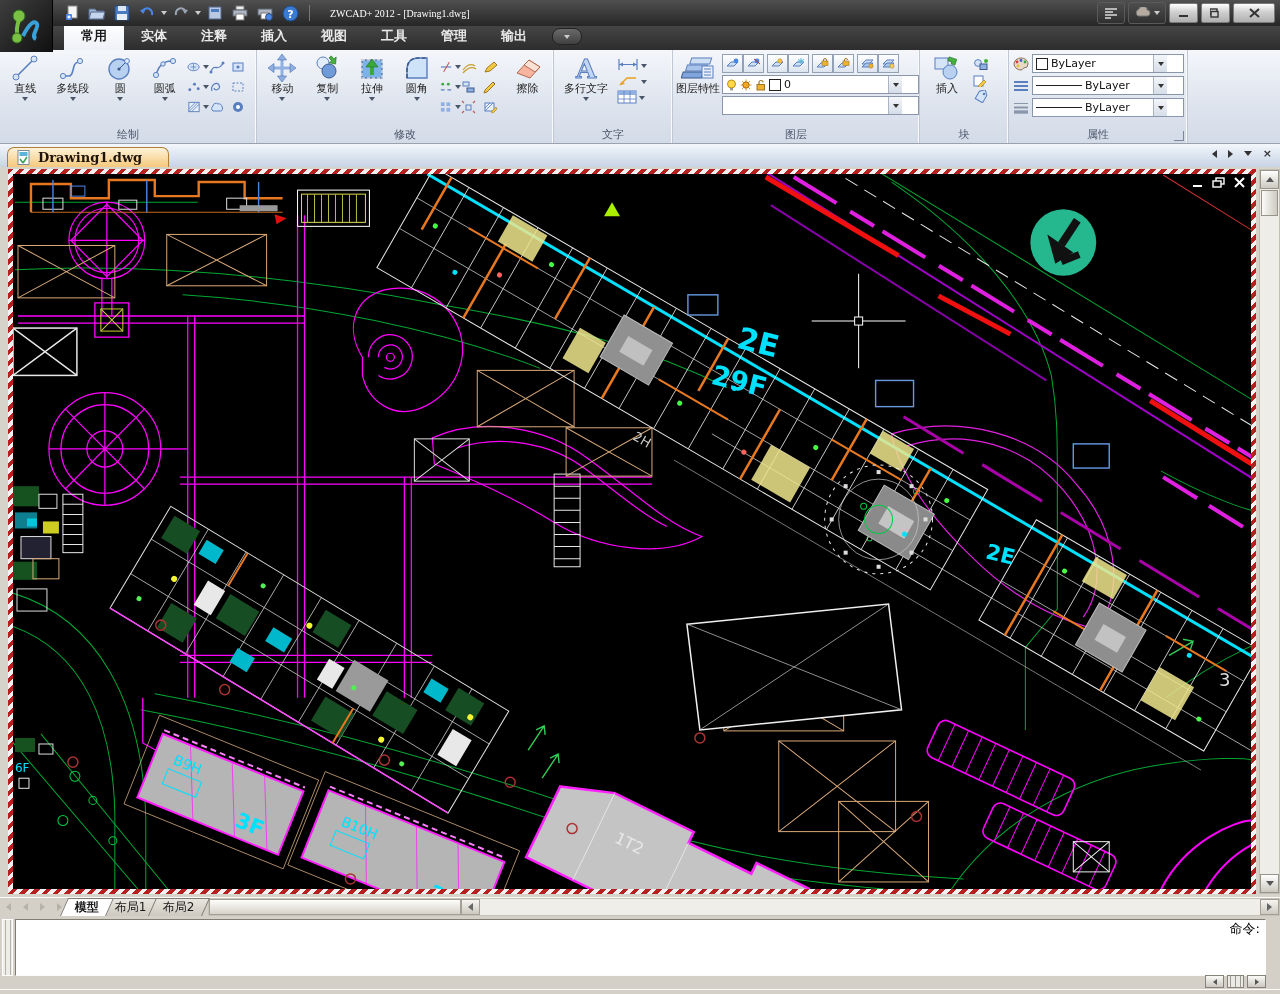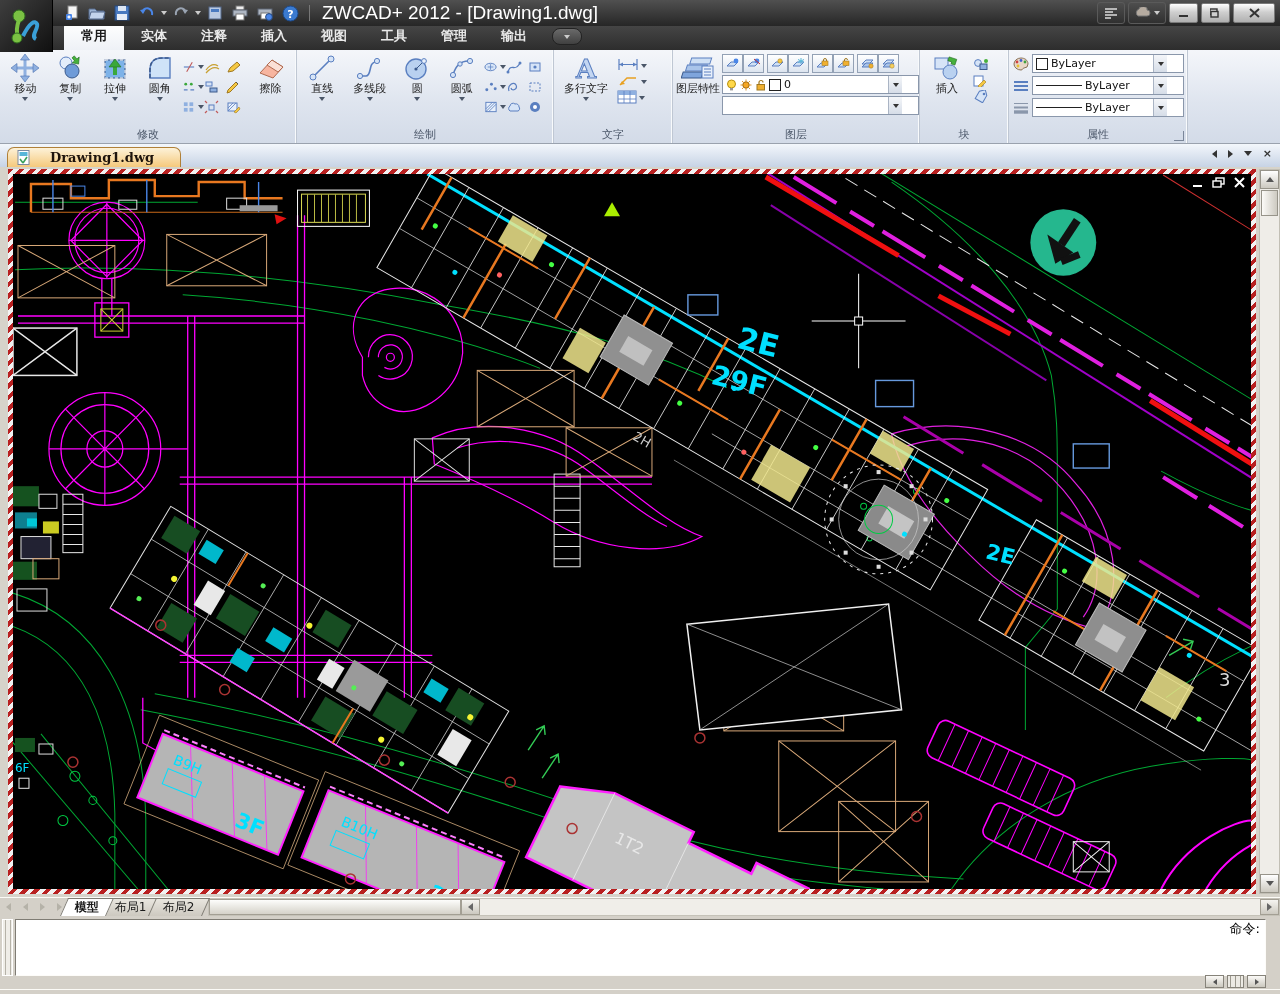--- a/index.html
+++ b/index.html
@@ -7,21 +7,21 @@
   #app{width:1280px;height:994px;display:flex;flex-direction:column;background:#d4d0c8;}
 
   
   .titlebar{height:26px;background:linear-gradient(#505050,#262626);display:flex;align-items:center;position:relative;color:#eee;flex:0 0 auto;}
   .applogo{position:absolute;left:0;top:0;width:52px;height:52px;background:linear-gradient(135deg,#3e3e3e,#101010);z-index:40;display:flex;align-items:center;justify-content:center;border-right:1px solid #000;}
   .qat{display:flex;align-items:center;gap:1px;margin-left:60px;}
   .qbtn{width:24px;height:20px;display:flex;align-items:center;justify-content:center;border-radius:3px;}
   .qdd{width:8px;height:20px;display:flex;align-items:center;justify-content:center;}
   .tri-down{width:0;height:0;border-left:3px solid transparent;border-right:3px solid transparent;border-top:4px solid #ccc;}
   .qsep{width:1px;height:16px;background:#777;margin:0 6px;}
-  .title-text{margin-left:6px;font-family:Liberation Sans, sans-serif;font-size:19px;color:#fff;white-space:nowrap;}
+  .title-text{margin-left:14px;font-family:Liberation Serif, serif;font-size:10px;color:#fff;white-space:nowrap;}
   .tb-right{margin-left:auto;display:flex;align-items:center;gap:3px;padding-right:5px;}
   .tbicon{width:26px;height:20px;display:flex;align-items:center;justify-content:center;border:1px solid #5a5a5a;border-radius:3px;background:linear-gradient(#4e4e4e,#303030);}
   .winbtn{width:27px;height:18px;background:linear-gradient(#fefefe,#cfcfcf 45%,#b0b0b0);border:1px solid #7a7a7a;border-radius:2px;display:flex;align-items:center;justify-content:center;}
 
   
   .tabrow{height:24px;background:linear-gradient(#454545,#2d2d2d);display:flex;align-items:flex-end;padding-left:64px;flex:0 0 auto;}
   .rtab{padding:4px 17px 5px;font-size:13px;font-weight:bold;color:#eaeaea;border-radius:4px 4px 0 0;}
   .rtab.active{background:linear-gradient(#ffffff,#eef1f6);color:#1a1a1a;}
   .ribbon-dd{width:28px;height:15px;background:linear-gradient(#6a6a6a,#404040);border:1px solid #222;border-radius:8px;margin:0 0 5px 8px;display:flex;align-items:center;justify-content:center;}
 
@@ -42,21 +42,21 @@
   .ca .tri{width:0;height:0;border-left:3px solid transparent;border-right:3px solid transparent;border-top:4px solid #333;}
   .laybtns{display:flex;align-items:center;}
   .lb{width:19px;height:17px;border:1px solid #93a1b5;background:linear-gradient(#ffffff,#dce4ef);display:flex;align-items:center;justify-content:center;}
   .swatch{width:10px;height:10px;background:#fff;border:1px solid #222;}
   .lnline{width:46px;height:0;border-top:1px solid #222;}
   .launcher{position:absolute;right:3px;bottom:2px;width:9px;height:9px;border:1px solid #7a8699;border-top:none;border-left:none;}
   .clip-panel{margin:2px 2px;border:1px solid #a9b4c4;border-radius:3px;background:linear-gradient(#fafcfe,#e3e9f3);}
 
   
   .doctabs{height:23px;background:linear-gradient(#f3f7fc,#c7d3e5);display:flex;align-items:flex-end;padding-left:7px;position:relative;flex:0 0 auto;}
-  .dtab{display:flex;align-items:center;gap:18px;background:linear-gradient(#fdf2d9,#f5c97c);border:1px solid #b08038;border-bottom:none;border-radius:7px 7px 0 0;padding:2px 26px 2px 9px;font-family:"DejaVu Serif",serif;font-weight:bold;font-size:13px;color:#1e140c;}
+  .dtab{display:flex;align-items:center;gap:6px;background:linear-gradient(#fdf2d9,#f5c97c);border:1px solid #b08038;border-bottom:none;border-radius:7px 7px 0 0;padding:2px 26px 2px 9px;font-family:"DejaVu Serif",serif;font-weight:bold;font-size:13px;color:#1e140c;}
   .dtab-controls{position:absolute;right:8px;top:5px;display:flex;gap:11px;align-items:center;}
   .tri-l{width:0;height:0;border-top:4px solid transparent;border-bottom:4px solid transparent;border-right:5px solid #333;}
   .tri-r{width:0;height:0;border-top:4px solid transparent;border-bottom:4px solid transparent;border-left:5px solid #333;}
   .tri-d{width:0;height:0;border-left:4px solid transparent;border-right:4px solid transparent;border-top:5px solid #333;}
   .xglyph{font-size:11px;font-weight:bold;color:#333;line-height:9px;}
 
   
   .drawwrap{height:725px;display:flex;background:#d6d3ca;padding:2px 0 3px 8px;flex:0 0 auto;}
   .canvas-frame{flex:1;position:relative;background:#000;border:5px solid #b82020;border-image:repeating-linear-gradient(135deg,#b82020 0 4px,#f2f2f2 4px 8px) 5;overflow:hidden;}
   svg.cad{position:absolute;inset:0;width:100%;height:100%;display:block;}
@@ -219,129 +219,20 @@
     <div class="rtab"><span>工具</span></div>
     <div class="rtab"><span>管理</span></div>
     <div class="rtab"><span>输出</span></div>
     <div class="ribbon-dd">
         <span class="tri-down"></span>
       </div>
   </div>
 
   <div class="ribbon">
 
-    <div class="panel" style="width:296px;">
-      <div class="pbody">
-        <div class="rbtn">
-          <svg width="28" height="28" viewBox="0 0 28 28">
-              <path d="M14,4 V24 M4,14 H24" stroke="#8fb0e0" stroke-width="3"></path>
-              <path d="M14,0 l-4.5,6 h9 z M14,28 l-4.5,-6 h9 z M0,14 l6,-4.5 v9 z M28,14 l-6,-4.5 v9 z" fill="#8fb0e0" stroke="#4a6faf" stroke-width=".6"></path>
-            </svg>
-          <span class="lbl">移动</span>
-            <span class="ddt"></span>
-        </div>
-        <div class="rbtn">
-          <svg width="28" height="28" viewBox="0 0 28 28">
-              <circle cx="10" cy="9" r="6" fill="#e3edfa" stroke="#5a7fc0"></circle>
-              <circle cx="16" cy="17" r="7" fill="#6f9bd8" stroke="#3b5a8c"></circle>
-              <path d="M20,3 l4,5 h-3 v4 h-3 v-4 h-3 z" fill="#46b03c" stroke="#1e6e1e" stroke-width=".6" transform="rotate(140 20 7)"></path>
-            </svg>
-          <span class="lbl">复制</span>
-            <span class="ddt"></span>
-        </div>
-        <div class="rbtn">
-          <svg width="28" height="28" viewBox="0 0 28 28">
-              <rect x="4" y="6" width="20" height="18" fill="#7db2e8" stroke="#3b5a8c"></rect>
-              <rect x="4" y="6" width="20" height="18" fill="none" stroke="#fff" stroke-dasharray="3 2"></rect>
-              <rect x="12" y="13" width="4" height="8" fill="#3aa83a"></rect>
-              <path d="M14,5 l-6,8 h12 z" fill="#3aa83a" stroke="#1e6e1e" stroke-width=".6"></path>
-            </svg>
-          <span class="lbl">拉伸</span>
-            <span class="ddt"></span>
-        </div>
-        <div class="rbtn">
-          <svg width="28" height="28" viewBox="0 0 28 28">
-              <path d="M4,24 L4,16 Q4,4 16,4 L24,4 L24,24 Z" fill="#cfe3f8" stroke="#5a7fc0" stroke-width="1.4"></path>
-              <path d="M4,24 L4,16 Q4,4 16,4 L24,4" stroke="#3b5a8c" stroke-width="1.6" fill="none" stroke-dasharray="4 2"></path>
-            </svg>
-          <span class="lbl">圆角</span>
-            <span class="ddt"></span>
-        </div>
-        <div class="sgrid">
-          <div class="scell">
-              <svg width="15" height="14" viewBox="0 0 15 14">
-                <path d="M2,7 h11" stroke="#5a7fc0" stroke-width="1.2"></path>
-                <path d="M5,12 L11,2" stroke="#c05a5a" stroke-width="1.2"></path>
-              </svg>
-              <span class="ddt" style="margin:0 0 0 2px;"></span>
-            </div>
-          <div class="scell">
-              <svg width="16" height="14" viewBox="0 0 16 14">
-                <path d="M2,10 q6,-8 12,-4 M2,13 q7,-8 13,-4" stroke="#c8a030" stroke-width="1.2" fill="none"></path>
-              </svg>
-            </div>
-          <div class="scell">
-              <svg width="15" height="14" viewBox="0 0 15 14">
-                <path d="M2,12 l2,-4 7,-6 3,3 -7,6 z" fill="#f5c842" stroke="#a07820"></path>
-              </svg>
-            </div>
-          <div class="scell">
-              <svg width="15" height="14" viewBox="0 0 15 14">
-                <path d="M2,10 h4 M9,10 h4" stroke="#5a7fc0" stroke-width="1.4"></path>
-                <circle cx="4" cy="4" r="1.5" fill="#3aa83a"></circle>
-                <circle cx="10" cy="4" r="1.5" fill="#3aa83a"></circle>
-              </svg>
-              <span class="ddt" style="margin:0 0 0 2px;"></span>
-            </div>
-          <div class="scell">
-              <svg width="15" height="14" viewBox="0 0 15 14">
-                <rect x="2" y="2" width="6" height="4" fill="#d6e4f7" stroke="#5a7fc0"></rect>
-                <rect x="6" y="8" width="7" height="4" fill="#8fb0e0" stroke="#3b5a8c"></rect>
-              </svg>
-            </div>
-          <div class="scell">
-              <svg width="15" height="14" viewBox="0 0 15 14">
-                <path d="M1,13 l3,-1 8,-8 -2,-2 -8,8 z" fill="#f5c842" stroke="#a07820"></path>
-                <path d="M10,2 l2,2" stroke="#555"></path>
-              </svg>
-            </div>
-          <div class="scell">
-              <svg width="15" height="14" viewBox="0 0 15 14">
-                <rect x="2" y="2" width="4" height="4" fill="#8fb0e0"></rect>
-                <rect x="8" y="2" width="4" height="4" fill="#8fb0e0"></rect>
-                <rect x="2" y="8" width="4" height="4" fill="#8fb0e0"></rect>
-                <rect x="8" y="8" width="4" height="4" fill="#8fb0e0"></rect>
-              </svg>
-              <span class="ddt" style="margin:0 0 0 2px;"></span>
-            </div>
-          <div class="scell">
-              <svg width="16" height="14" viewBox="0 0 16 14">
-                <rect x="5" y="5" width="5" height="5" fill="none" stroke="#5a7fc0"></rect>
-                <path d="M3,3 l-2,-2 M12,3 l2,-2 M3,11 l-2,2 M12,11 l2,2" stroke="#c05a5a" stroke-width="1.2"></path>
-              </svg>
-            </div>
-          <div class="scell">
-              <svg width="15" height="14" viewBox="0 0 15 14">
-                <rect x="2" y="3" width="9" height="8" fill="#e8f0fb" stroke="#5a7fc0"></rect>
-                <path d="M2,8 l5,-5 M2,11 l8,-8" stroke="#5a7fc0" stroke-width=".8"></path>
-                <path d="M8,12 l5,-5 1,2 -4,4 z" fill="#f5c842" stroke="#a07820" stroke-width=".6"></path>
-              </svg>
-            </div>
-        </div>
-        <div class="rbtn">
-          <svg width="30" height="28" viewBox="0 0 30 28">
-              <path d="M4,19 L16,6 L27,13 L17,24 Z" fill="#f7b5a0" stroke="#b06a50"></path>
-              <path d="M16,6 L27,13 L22,18 L11,11 Z" fill="#fbe0d6" stroke="#b06a50"></path>
-            </svg>
-          <span class="lbl">擦除</span>
-        </div>
-      </div>
-      <div class="plabel">修改</div>
-    </div>
-
     <div class="panel" style="width:256px;">
       <div class="pbody">
         <div class="rbtn">
           <svg width="28" height="28" viewBox="0 0 28 28">
               <line x1="7" y1="21" x2="21" y2="7" stroke="#5a7fc0" stroke-width="1.6"></line>
               <circle cx="5" cy="23" r="3" fill="#d6e4f7" stroke="#5a7fc0"></circle>
               <circle cx="23" cy="5" r="3" fill="#d6e4f7" stroke="#5a7fc0"></circle>
             </svg>
           <span class="lbl">直线</span>
             <span class="ddt"></span>
@@ -428,20 +319,129 @@
             </div>
           <div class="scell">
               <svg width="14" height="14" viewBox="0 0 14 14">
                 <circle cx="7" cy="7" r="5" fill="#5a7fc0"></circle>
                 <circle cx="7" cy="7" r="2" fill="#fff"></circle>
               </svg>
             </div>
         </div>
       </div>
       <div class="plabel">绘制</div>
+    </div>
+
+    <div class="panel" style="width:296px;">
+      <div class="pbody">
+        <div class="rbtn">
+          <svg width="28" height="28" viewBox="0 0 28 28">
+              <path d="M14,4 V24 M4,14 H24" stroke="#8fb0e0" stroke-width="3"></path>
+              <path d="M14,0 l-4.5,6 h9 z M14,28 l-4.5,-6 h9 z M0,14 l6,-4.5 v9 z M28,14 l-6,-4.5 v9 z" fill="#8fb0e0" stroke="#4a6faf" stroke-width=".6"></path>
+            </svg>
+          <span class="lbl">移动</span>
+            <span class="ddt"></span>
+        </div>
+        <div class="rbtn">
+          <svg width="28" height="28" viewBox="0 0 28 28">
+              <circle cx="10" cy="9" r="6" fill="#e3edfa" stroke="#5a7fc0"></circle>
+              <circle cx="16" cy="17" r="7" fill="#6f9bd8" stroke="#3b5a8c"></circle>
+              <path d="M20,3 l4,5 h-3 v4 h-3 v-4 h-3 z" fill="#46b03c" stroke="#1e6e1e" stroke-width=".6" transform="rotate(140 20 7)"></path>
+            </svg>
+          <span class="lbl">复制</span>
+            <span class="ddt"></span>
+        </div>
+        <div class="rbtn">
+          <svg width="28" height="28" viewBox="0 0 28 28">
+              <rect x="4" y="6" width="20" height="18" fill="#7db2e8" stroke="#3b5a8c"></rect>
+              <rect x="4" y="6" width="20" height="18" fill="none" stroke="#fff" stroke-dasharray="3 2"></rect>
+              <rect x="12" y="13" width="4" height="8" fill="#3aa83a"></rect>
+              <path d="M14,5 l-6,8 h12 z" fill="#3aa83a" stroke="#1e6e1e" stroke-width=".6"></path>
+            </svg>
+          <span class="lbl">拉伸</span>
+            <span class="ddt"></span>
+        </div>
+        <div class="rbtn">
+          <svg width="28" height="28" viewBox="0 0 28 28">
+              <path d="M4,24 L4,16 Q4,4 16,4 L24,4 L24,24 Z" fill="#cfe3f8" stroke="#5a7fc0" stroke-width="1.4"></path>
+              <path d="M4,24 L4,16 Q4,4 16,4 L24,4" stroke="#3b5a8c" stroke-width="1.6" fill="none" stroke-dasharray="4 2"></path>
+            </svg>
+          <span class="lbl">圆角</span>
+            <span class="ddt"></span>
+        </div>
+        <div class="sgrid">
+          <div class="scell">
+              <svg width="15" height="14" viewBox="0 0 15 14">
+                <path d="M2,7 h11" stroke="#5a7fc0" stroke-width="1.2"></path>
+                <path d="M5,12 L11,2" stroke="#c05a5a" stroke-width="1.2"></path>
+              </svg>
+              <span class="ddt" style="margin:0 0 0 2px;"></span>
+            </div>
+          <div class="scell">
+              <svg width="16" height="14" viewBox="0 0 16 14">
+                <path d="M2,10 q6,-8 12,-4 M2,13 q7,-8 13,-4" stroke="#c8a030" stroke-width="1.2" fill="none"></path>
+              </svg>
+            </div>
+          <div class="scell">
+              <svg width="15" height="14" viewBox="0 0 15 14">
+                <path d="M2,12 l2,-4 7,-6 3,3 -7,6 z" fill="#f5c842" stroke="#a07820"></path>
+              </svg>
+            </div>
+          <div class="scell">
+              <svg width="15" height="14" viewBox="0 0 15 14">
+                <path d="M2,10 h4 M9,10 h4" stroke="#5a7fc0" stroke-width="1.4"></path>
+                <circle cx="4" cy="4" r="1.5" fill="#3aa83a"></circle>
+                <circle cx="10" cy="4" r="1.5" fill="#3aa83a"></circle>
+              </svg>
+              <span class="ddt" style="margin:0 0 0 2px;"></span>
+            </div>
+          <div class="scell">
+              <svg width="15" height="14" viewBox="0 0 15 14">
+                <rect x="2" y="2" width="6" height="4" fill="#d6e4f7" stroke="#5a7fc0"></rect>
+                <rect x="6" y="8" width="7" height="4" fill="#8fb0e0" stroke="#3b5a8c"></rect>
+              </svg>
+            </div>
+          <div class="scell">
+              <svg width="15" height="14" viewBox="0 0 15 14">
+                <path d="M1,13 l3,-1 8,-8 -2,-2 -8,8 z" fill="#f5c842" stroke="#a07820"></path>
+                <path d="M10,2 l2,2" stroke="#555"></path>
+              </svg>
+            </div>
+          <div class="scell">
+              <svg width="15" height="14" viewBox="0 0 15 14">
+                <rect x="2" y="2" width="4" height="4" fill="#8fb0e0"></rect>
+                <rect x="8" y="2" width="4" height="4" fill="#8fb0e0"></rect>
+                <rect x="2" y="8" width="4" height="4" fill="#8fb0e0"></rect>
+                <rect x="8" y="8" width="4" height="4" fill="#8fb0e0"></rect>
+              </svg>
+              <span class="ddt" style="margin:0 0 0 2px;"></span>
+            </div>
+          <div class="scell">
+              <svg width="16" height="14" viewBox="0 0 16 14">
+                <rect x="5" y="5" width="5" height="5" fill="none" stroke="#5a7fc0"></rect>
+                <path d="M3,3 l-2,-2 M12,3 l2,-2 M3,11 l-2,2 M12,11 l2,2" stroke="#c05a5a" stroke-width="1.2"></path>
+              </svg>
+            </div>
+          <div class="scell">
+              <svg width="15" height="14" viewBox="0 0 15 14">
+                <rect x="2" y="3" width="9" height="8" fill="#e8f0fb" stroke="#5a7fc0"></rect>
+                <path d="M2,8 l5,-5 M2,11 l8,-8" stroke="#5a7fc0" stroke-width=".8"></path>
+                <path d="M8,12 l5,-5 1,2 -4,4 z" fill="#f5c842" stroke="#a07820" stroke-width=".6"></path>
+              </svg>
+            </div>
+        </div>
+        <div class="rbtn">
+          <svg width="30" height="28" viewBox="0 0 30 28">
+              <path d="M4,19 L16,6 L27,13 L17,24 Z" fill="#f7b5a0" stroke="#b06a50"></path>
+              <path d="M16,6 L27,13 L22,18 L11,11 Z" fill="#fbe0d6" stroke="#b06a50"></path>
+            </svg>
+          <span class="lbl">擦除</span>
+        </div>
+      </div>
+      <div class="plabel">修改</div>
     </div>
 
     <div class="panel" style="width:118px;">
       <div class="pbody">
         <div class="rbtn" style="width:58px;">
           <svg width="30" height="28" viewBox="0 0 30 28">
               <text x="15" y="24" text-anchor="middle" font-size="26" font-weight="bold" fill="#c3d6f2" stroke="#5a7fc0" stroke-width="1" font-family="DejaVu Serif,serif">A</text>
             </svg>
           <span class="lbl">多行文字</span>
             <span class="ddt"></span>

